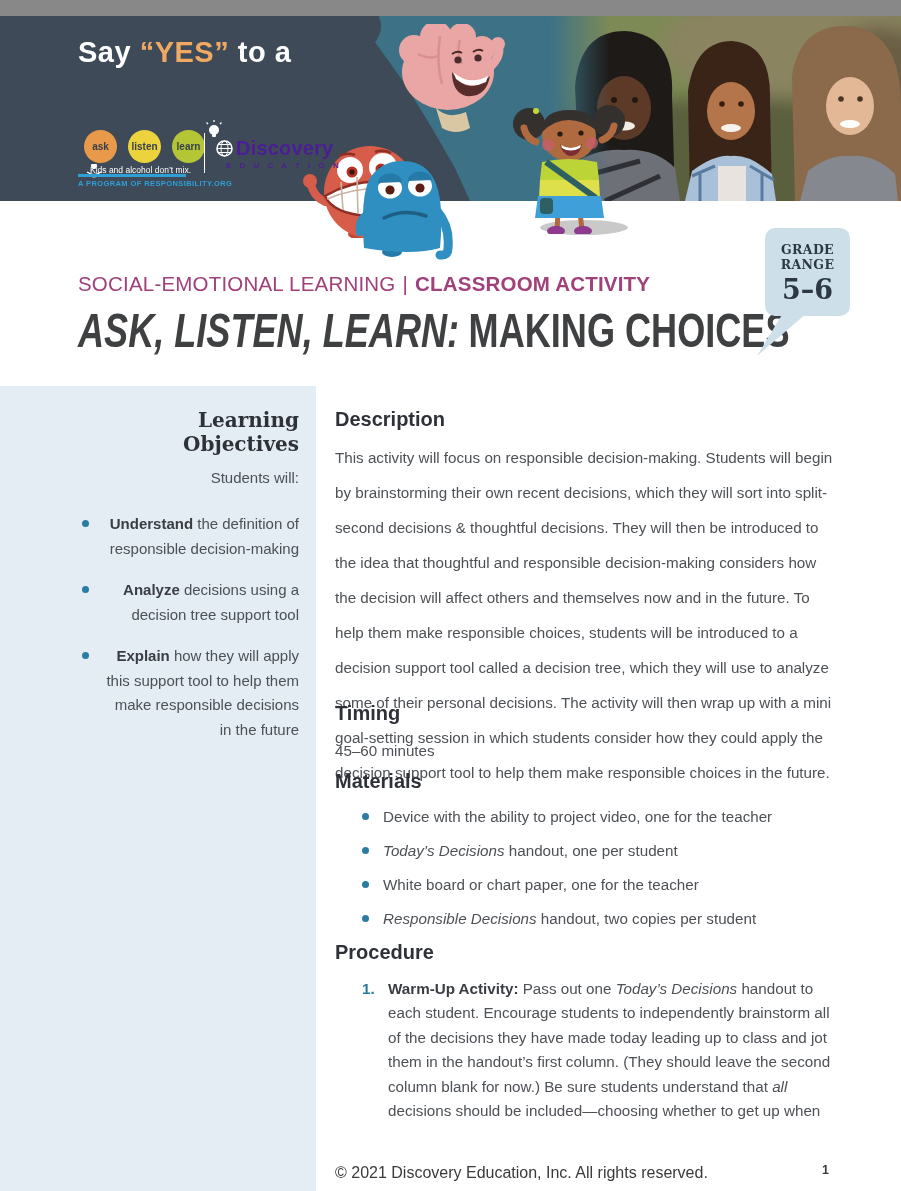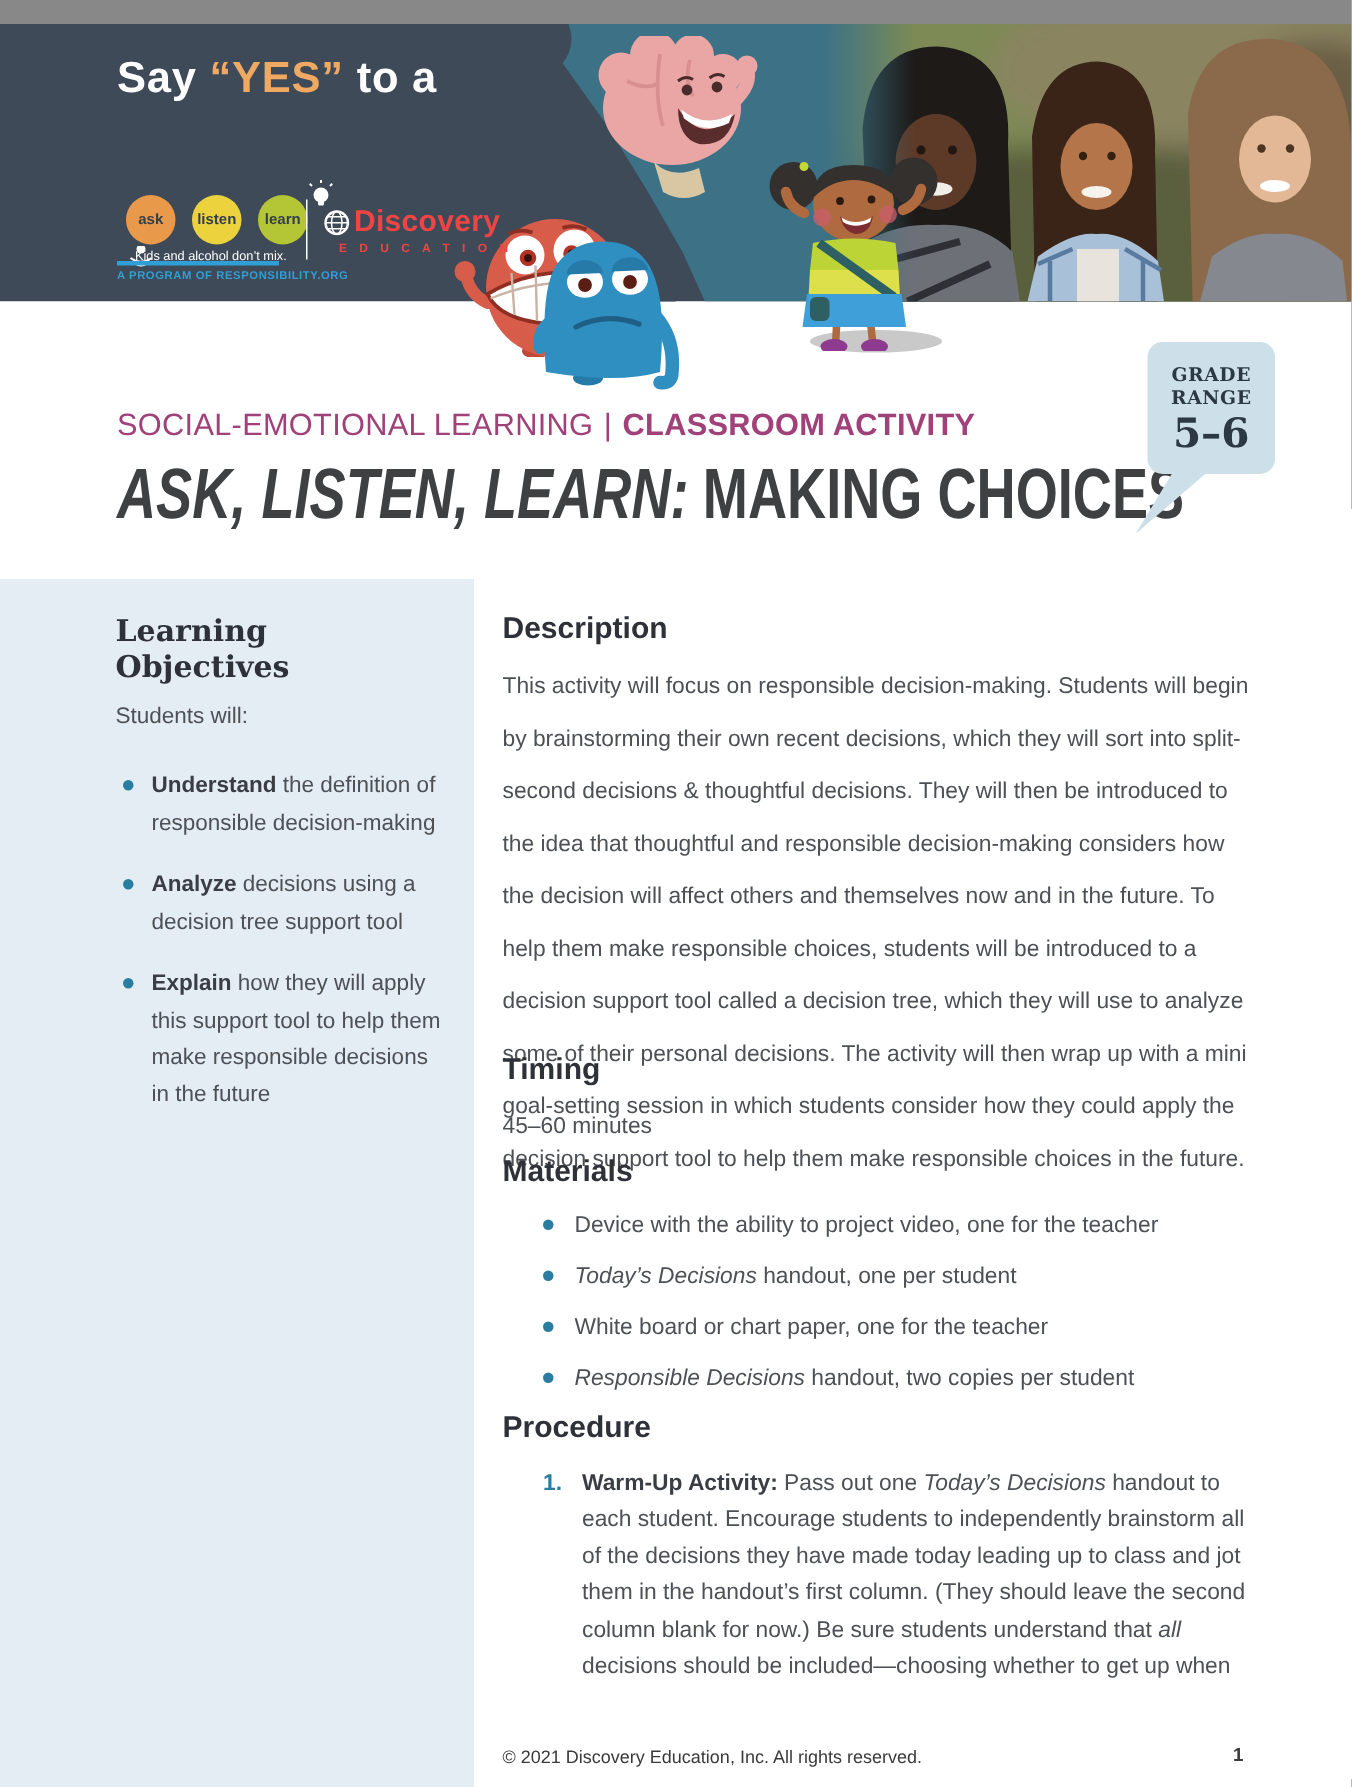--- a/index.html
+++ b/index.html
@@ -24,41 +24,41 @@
   .logo-circle { width:33px; height:33px; border-radius:50%; display:flex; align-items:center; justify-content:center;
                  font-size:10px; font-weight:bold; color:#343f4c; }
   .c-ask    { background:#e89a4a; }
   .c-listen { background:#ecd33e; }
   .c-learn  { background:#b4c636; }
   .bulb { position:absolute; left:127px; top:-8px; }
   .logo-tagline { position:absolute; left:12px; top:37px; font-size:8.5px; color:#ffffff; white-space:nowrap; }
   .logo-rule { position:absolute; left:0; top:46px; width:108px; height:3px; background:#2f9fd6; }
   .logo-program { position:absolute; left:0; top:51px; font-size:7.5px; color:#2f9fd6; letter-spacing:0.4px; white-space:nowrap; font-weight:bold; }
   .hdr-divider { position:absolute; z-index:5; left:204px; top:117px; width:1px; height:40px; background:#ffffff; }
-  .discovery { left:216px; top:121px; color:#ef4444; }
+  .discovery { left:216px; top:121px; color:#4c1d95; }
   .disc-row { display:flex; align-items:center; gap:3px; }
   .disc-name { font-size:20px; font-weight:bold; letter-spacing:0.2px; }
   .disc-sub { font-size:8px; letter-spacing:3px; margin:1px 0 0 10px; font-weight:bold; }
   
   .grade-badge { position:absolute; left:765px; top:212px; width:85px; height:88px;
     background:#cde0e9; border-radius:10px; z-index:6; text-align:center; padding-top:14px; }
   .grade-label { font-family:"DejaVu Serif", serif; font-weight:bold; font-size:12.5px; color:#2c3844; line-height:15px; letter-spacing:0.4px; }
   .grade-value { font-family:"DejaVu Serif", serif; font-weight:bold; font-size:27px; color:#2c3844; margin-top:2px; }
   .grade-tail { position:absolute; left:757px; top:297px; z-index:6; }
   
   .eyebrow { position:absolute; left:78px; top:256px; font-size:20.5px; color:#a0417a; letter-spacing:0.2px; }
   .eyebrow b { font-weight:bold; }
   .eyebrow .sep { margin:0 7px; font-weight:300; }
   .doc-title { position:absolute; left:78px; top:288px; font-size:38px; font-weight:bold; color:#3f4042;
     white-space:nowrap; transform:scale(0.95,1.25); transform-origin:left top; letter-spacing:0px;
     font-family:"Liberation Sans", sans-serif; }
   .doc-title .t-italic { font-style:italic; margin-right:10px; }
   
   .sidebar-panel { position:absolute; left:0; top:370px; width:316px; height:821px; background:#e4edf3; }
-  .sidebar-content { position:absolute; left:77px; top:392px; width:222px; z-index:2; }
+  .sidebar-content { position:absolute; left:77px; top:392px; width:222px; z-index:2;text-align:right; }
   .sidebar-heading { font-family:"DejaVu Serif", serif; font-weight:bold; font-size:20px; color:#2e3138; }
   .sidebar-intro { margin-top:13px; font-size:15px; color:#4d5156; }
   .objective-list { list-style:none; margin-top:26px; }
   .objective-list li { display:flex; margin-bottom:17px; }
   .dot { flex:0 0 auto; width:7px; height:7px; border-radius:50%; background:#2a7da1; margin:8px 12px 0 5px; }
   .obj-text { font-size:15px; line-height:24.5px; color:#4d5156; }
   .obj-text b { color:#3a3e44; }
   
   .main-sec { position:absolute; left:335px; width:502px; z-index:2; }
   .sec-heading { font-family:Liberation Sans, sans-serif; font-weight:bold; font-size:20px; color:#2e3138; }
@@ -72,21 +72,21 @@
   .materials-list li { display:flex; margin-bottom:13px; }
   .materials-list .dot { margin:7px 14px 0 27px; }
   .mat-text { font-size:15.2px; line-height:21px; color:#4d5156; }
   .sec-procedure { top:925px; }
   .step-list { list-style:none; margin-top:13px; }
   .step { display:flex; }
   .step-num { flex:0 0 26px; font-size:15.2px; font-weight:bold; color:#2a7da1; line-height:24.4px; margin-left:27px; text-align:left; }
   .step-body { width:446px; font-size:15.2px; line-height:24.4px; color:#4d5156; }
   .step-body b { color:#3a3e44; }
   
-  .footer-copy { position:absolute; left:335px; top:1148px; font-size:12px; color:#3a3a3a; z-index:2; }
+  .footer-copy { position:absolute; left:335px; top:1148px; font-size:16px; color:#3a3a3a; z-index:2; }
   .footer-page { position:absolute; left:822px; top:1147px; font-size:12.5px; font-weight:bold; color:#3a3a3a; z-index:2; }
 </style>
 </head>
 <body>
 
 <div class="page">
 
   <svg class="header-svg" width="901" height="185">
     <rect x="0" y="0" width="901" height="185" fill="#3e4a58"></rect>
     <polygon points="352,0 901,0 901,185 470,185 455,152 432,112 405,68 375,26 362,8" fill="#3d7286"></polygon>

